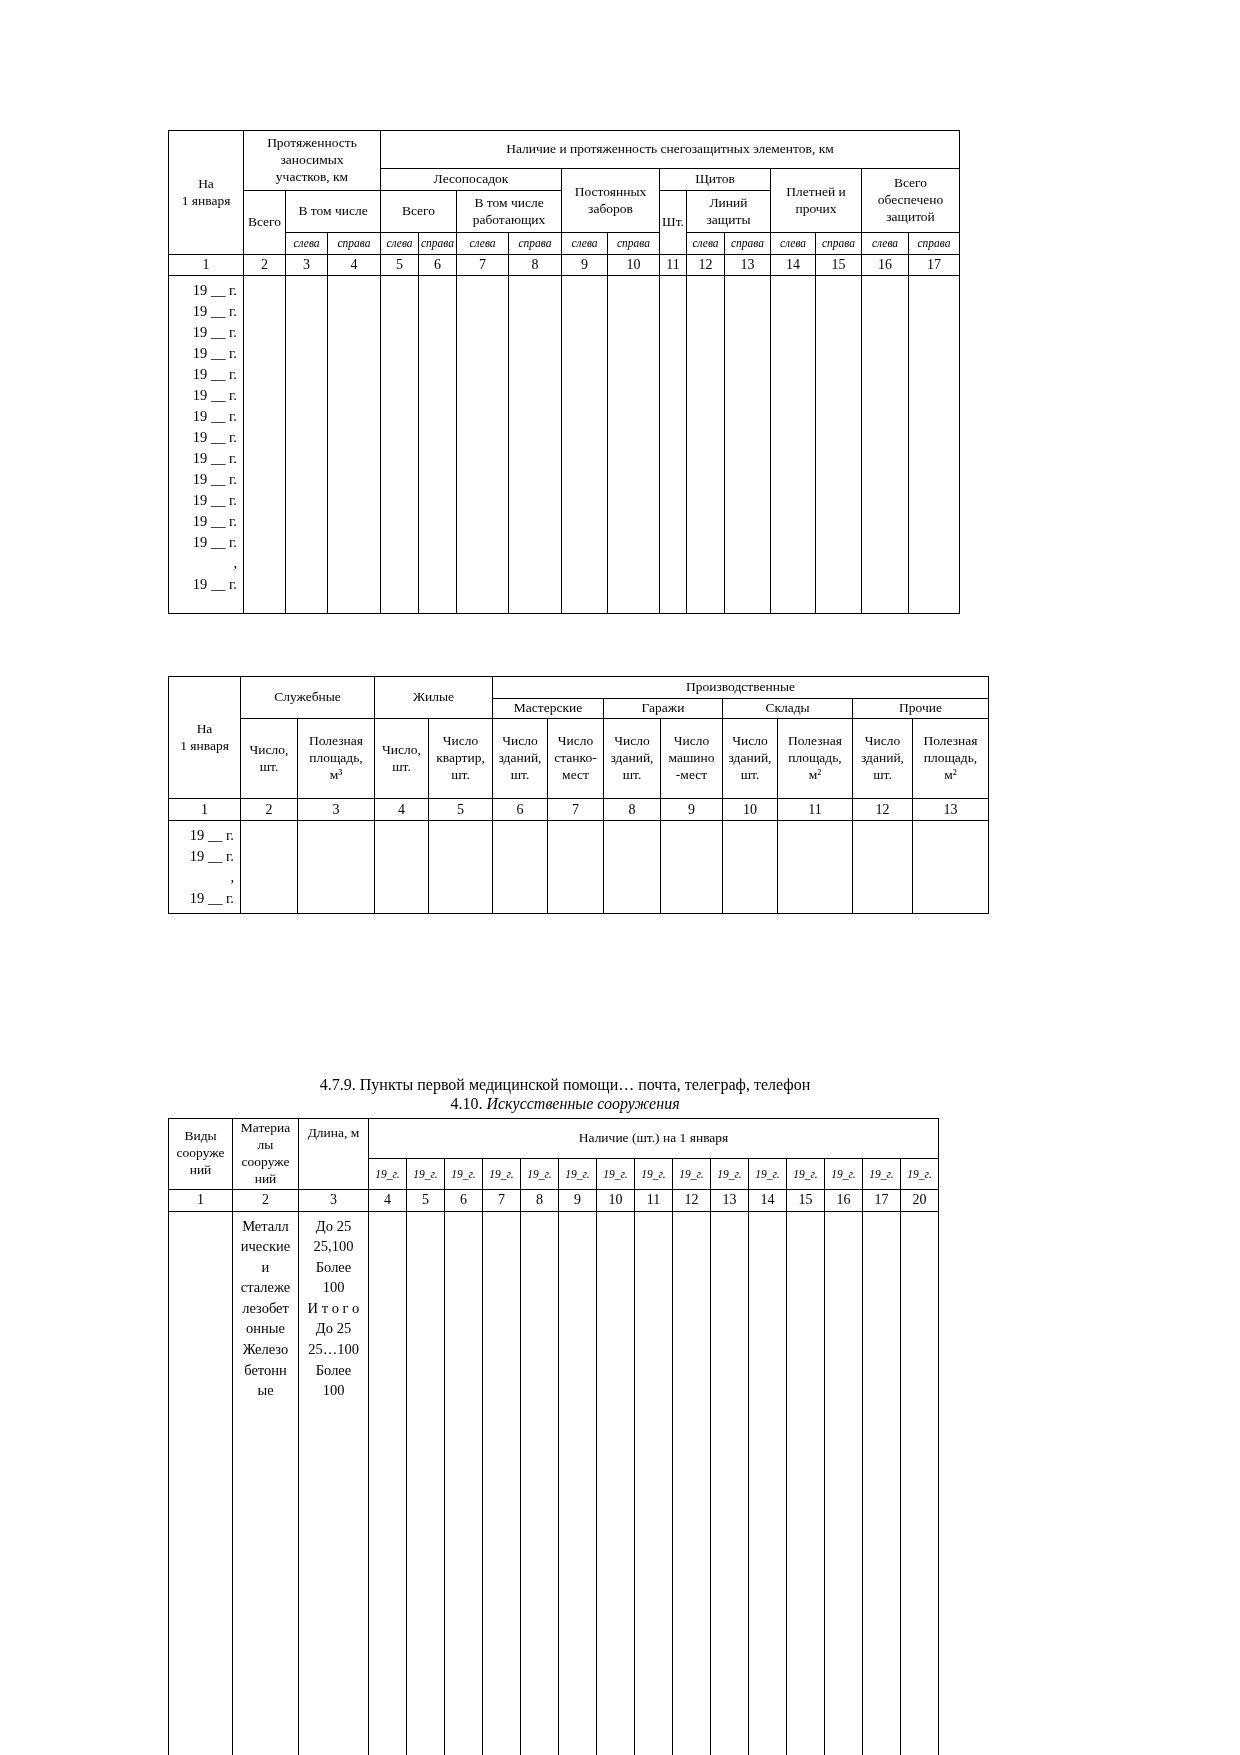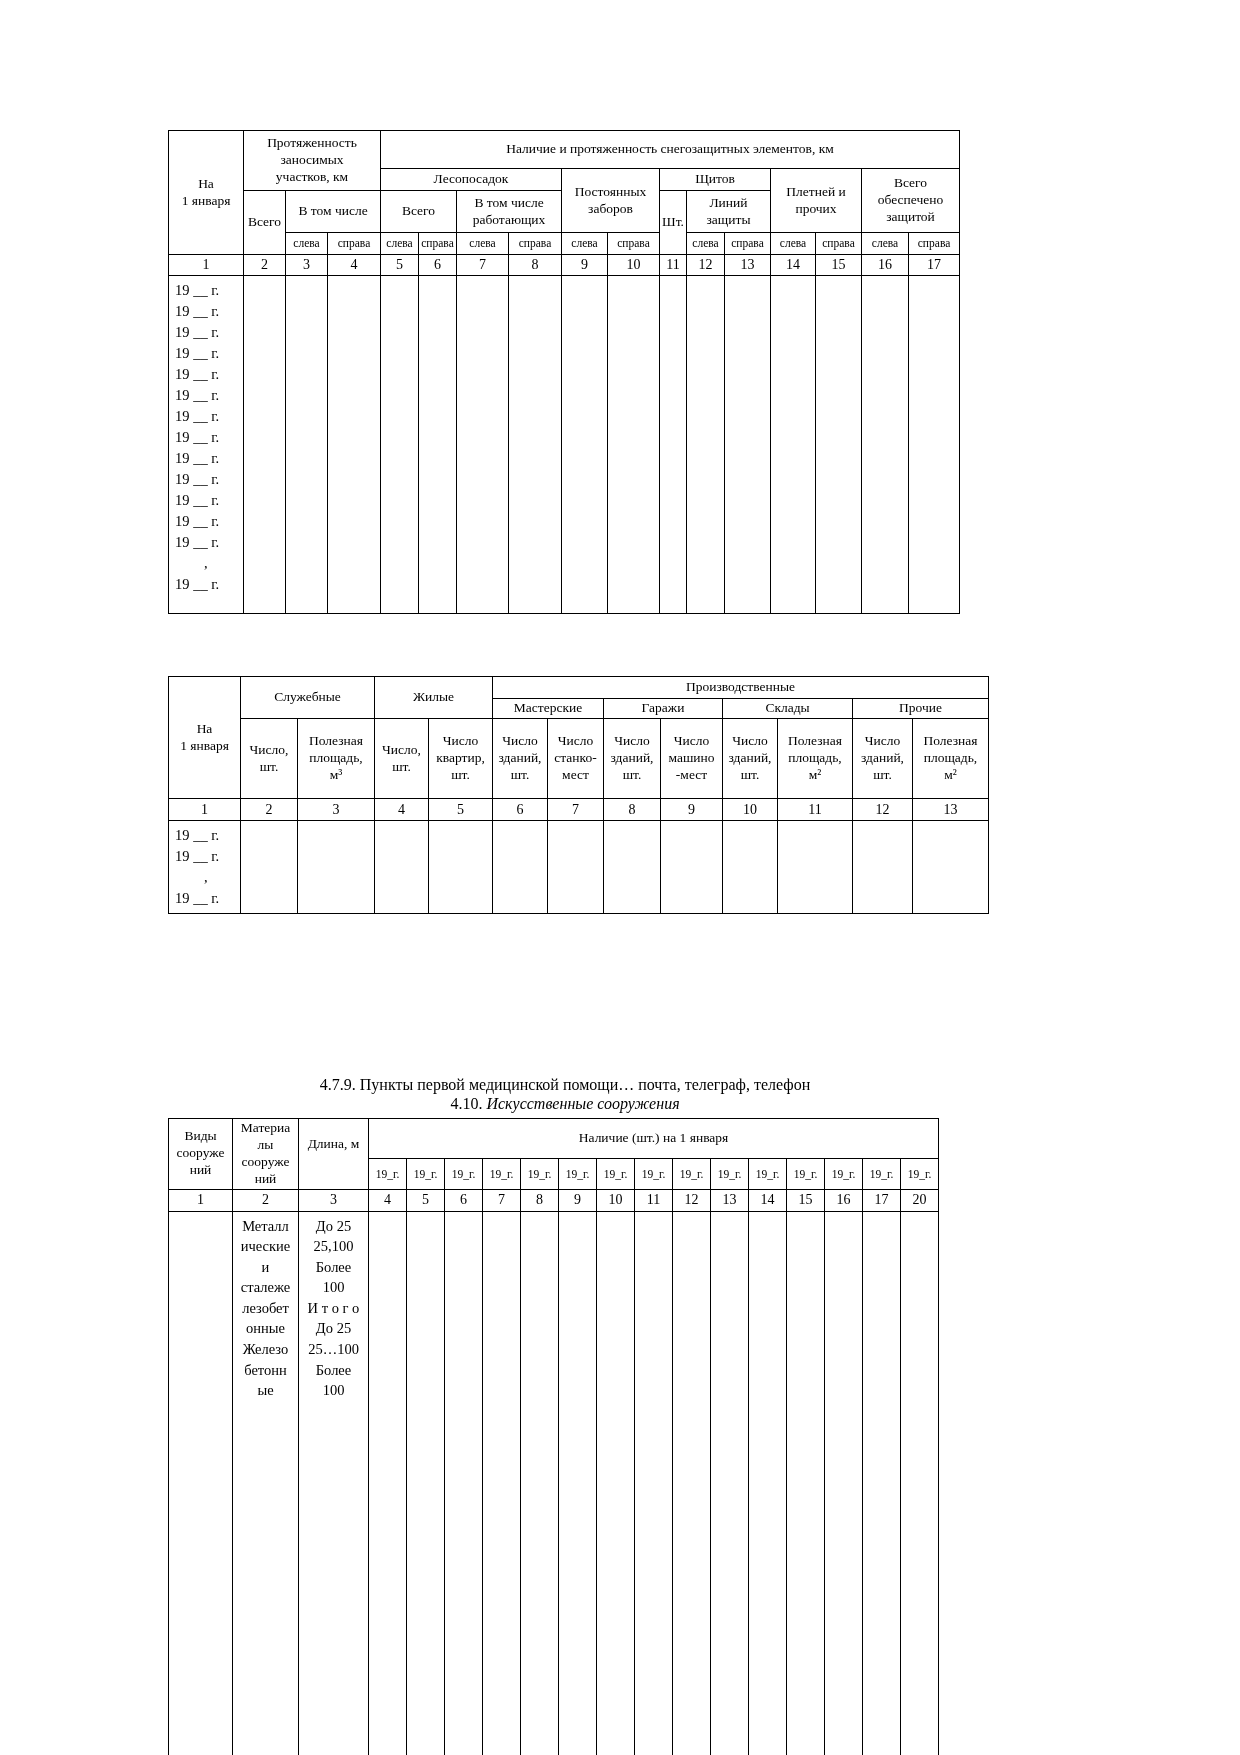--- a/index.html
+++ b/index.html
@@ -22,39 +22,39 @@
   .frm td {
     border: 1px solid #000;
     text-align: center;
     vertical-align: middle;
     font-size: 13.5px;
     line-height: 1.25;
     padding: 1px 2px;
     overflow: hidden;
     white-space: pre-line;
   }
-  .frm td.sm { font-size: 11.5px; padding: 1px 0; }
+  .frm td.sm { font-size: 11.5px; padding: 1px 0; font-style: italic; }
   .frm td.num { font-size: 14px; }
   .frm td.bd {
     vertical-align: top;
-    text-align: left;
+    text-align: right;
     white-space: pre-wrap;
     font-size: 14.5px;
     line-height: 1.45;
     padding: 4px 6px;
   }
   .frm td.bdc {
     vertical-align: top;
     text-align: center;
     white-space: pre-line;
     font-size: 14.5px;
     line-height: 1.42;
     padding: 4px 1px;
   }
-  .frm td.vt { vertical-align: top; padding-top: 17px; }
+  .frm td.vt { vertical-align: top; padding-top: 6px; }
 
   #t1 { left: 168px; top: 130px; width: 792px; }
   #t1 tr.r1 { height: 38px; }
   #t1 tr.r2 { height: 22px; margin-left: 44px; }
   #t1 tr.r3 { height: 42px; }
   #t1 tr.r4 { height: 22px; }
   #t1 tr.rn { height: 20px; }
   #t1 tr.rb { height: 338px; }
 
   #t2 { left: 168px; top: 676px; width: 820px; }

